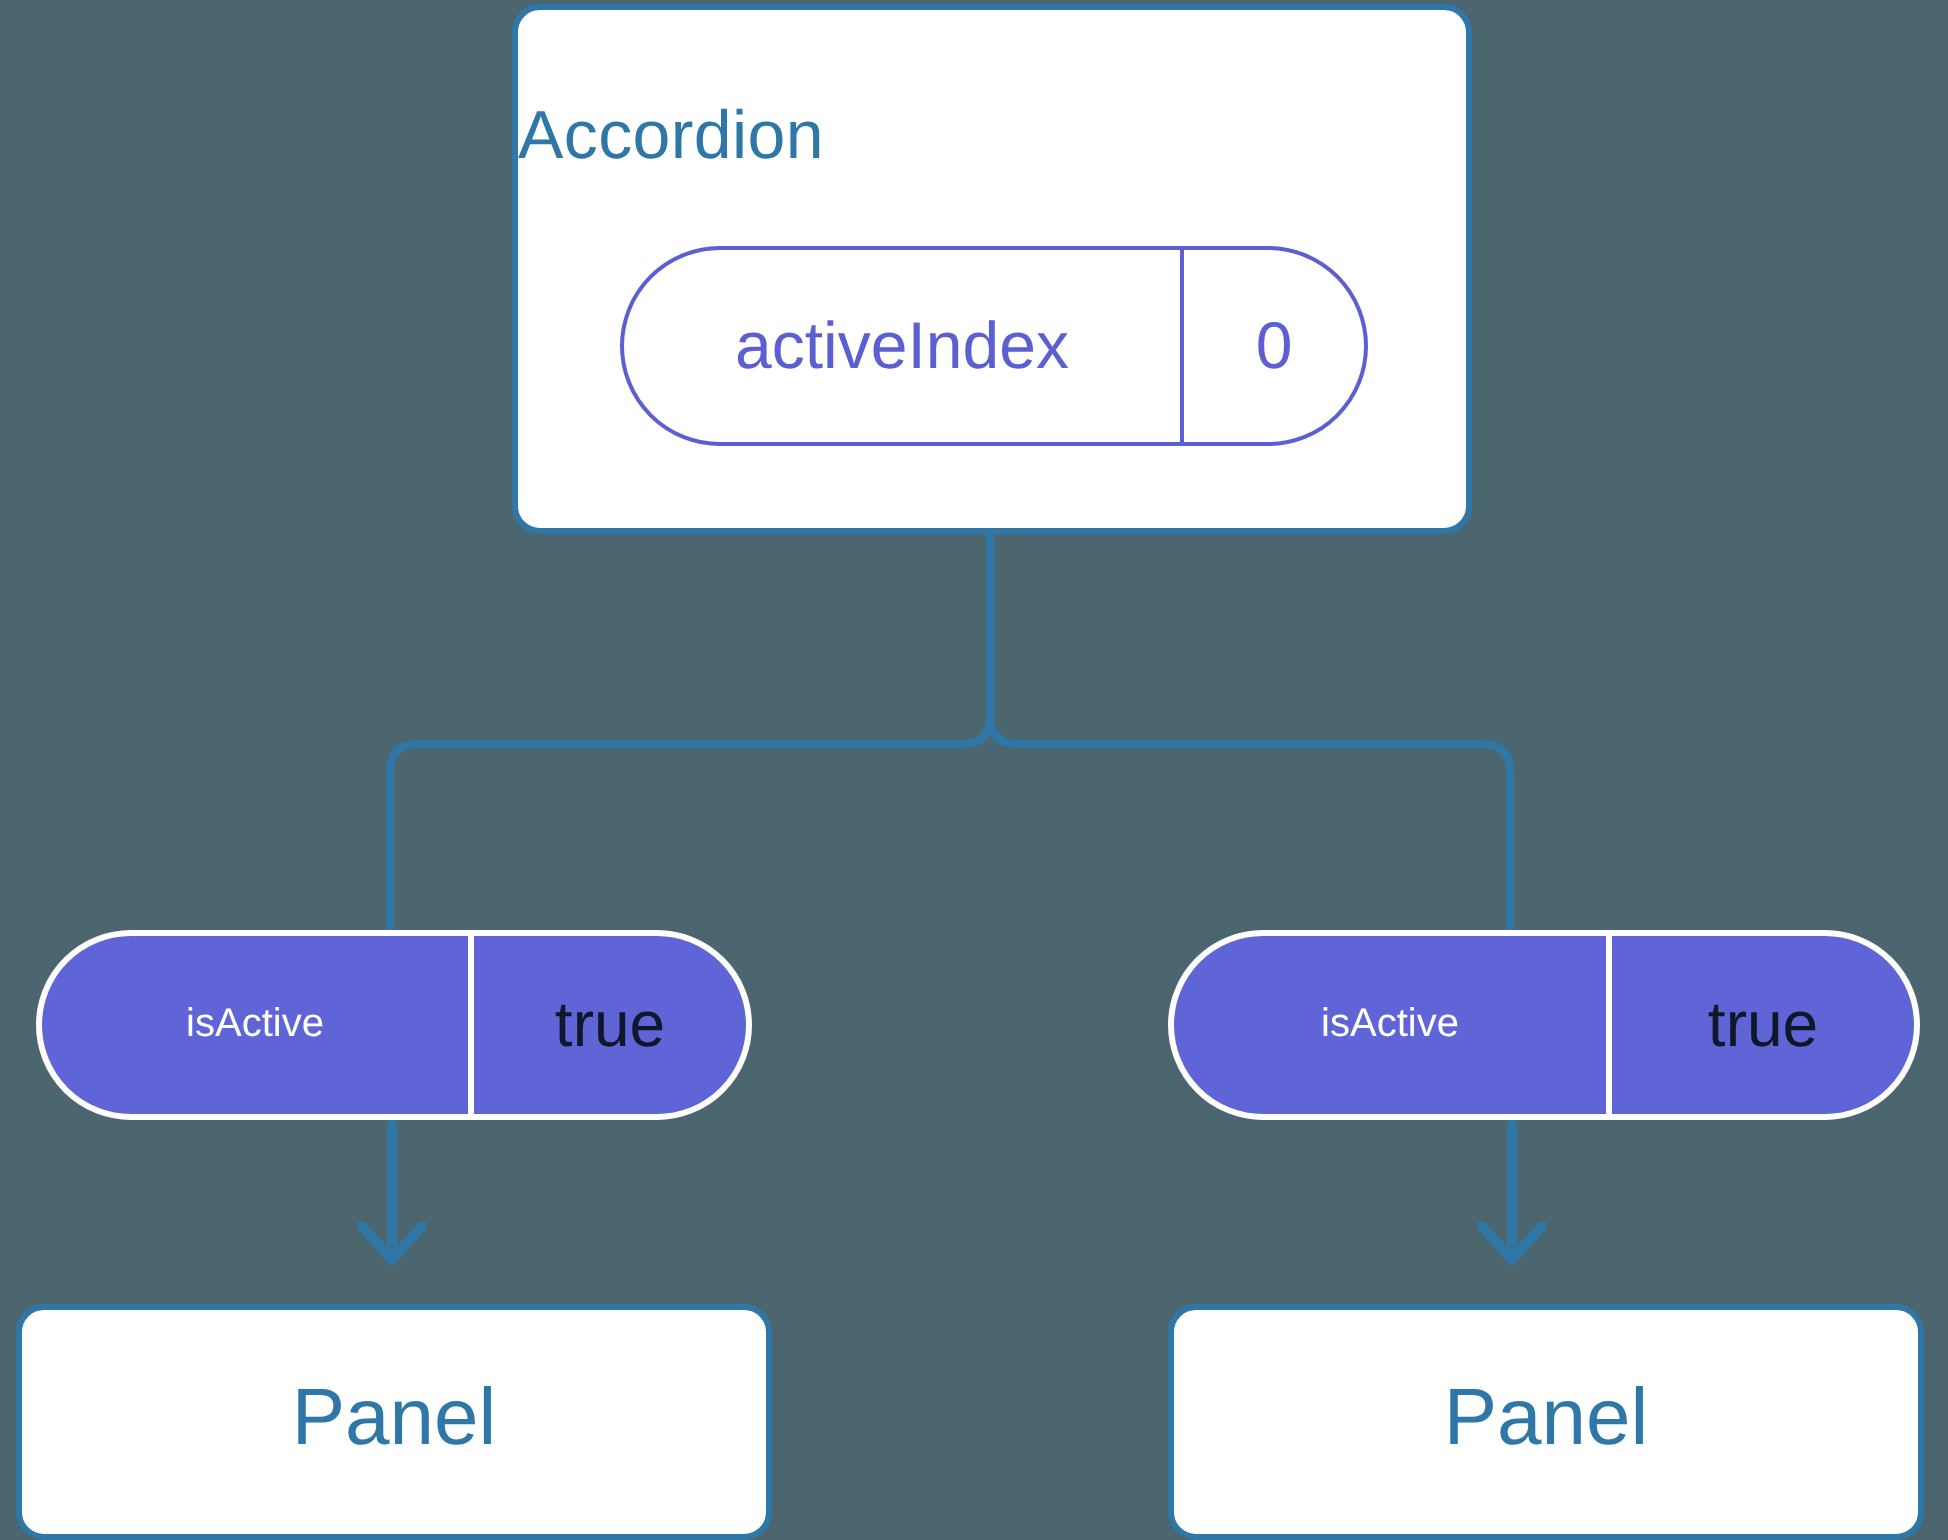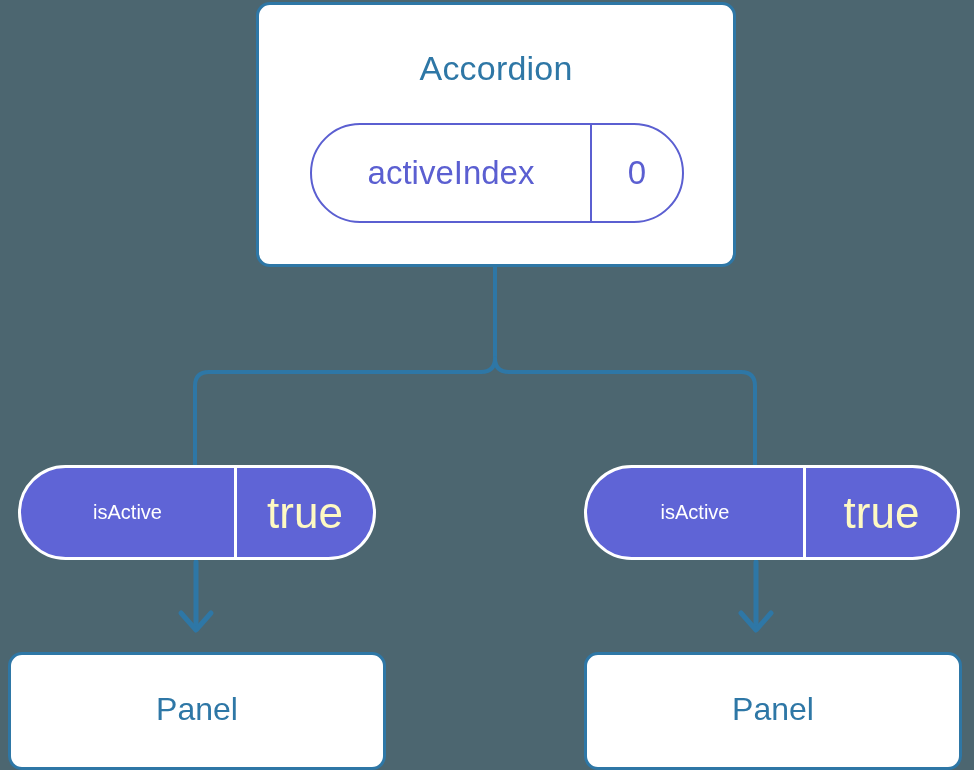--- a/index.html
+++ b/index.html
@@ -43,21 +43,21 @@
     left: 256px;
     top: 2px;
     width: 480px;
     height: 265px;
   }
   #accordion-title {
     position: absolute;
     left: 0;
     top: 44px;
     width: 100%;
-    text-align: center;
+    text-align: left;
     color: #2e77a6;
     font-size: 34px;
     letter-spacing: 0.2px;
   }
 
   
   #state-pill {
     position: absolute;
     left: 51px;
     top: 118px;
@@ -110,22 +110,22 @@
     color: #ffffff;
     font-size: 20px;
     border-right: 3px solid #ffffff;
     box-sizing: border-box;
   }
   .prop-pill .pill-val {
     flex: 1 1 auto;
     display: flex;
     align-items: center;
     justify-content: center;
-    color: #fef9c3;
-    font-size: 44px;
+    color: #0f172a;
+    font-size: 32px;
   }
   #pill-left {
     left: 18px;
     top: 465px;
     width: 358px;
   }
   #pill-left .pill-key { flex: 0 0 216px; }
   #pill-right {
     left: 584px;
     top: 465px;
@@ -152,21 +152,21 @@
     height: 118px;
   }
   #panel-right {
     left: 584px;
     top: 652px;
     width: 378px;
     height: 118px;
   }
   .panel-label {
     color: #2e77a6;
-    font-size: 32px;
+    font-size: 40px;
     position: relative;
     top: -2px;
   }
 </style>
 </head>
 <body>
 
 <div id="stage">
 
   <svg id="connectors" viewBox="0 0 974 770" width="974" height="770" xmlns="http://www.w3.org/2000/svg">

